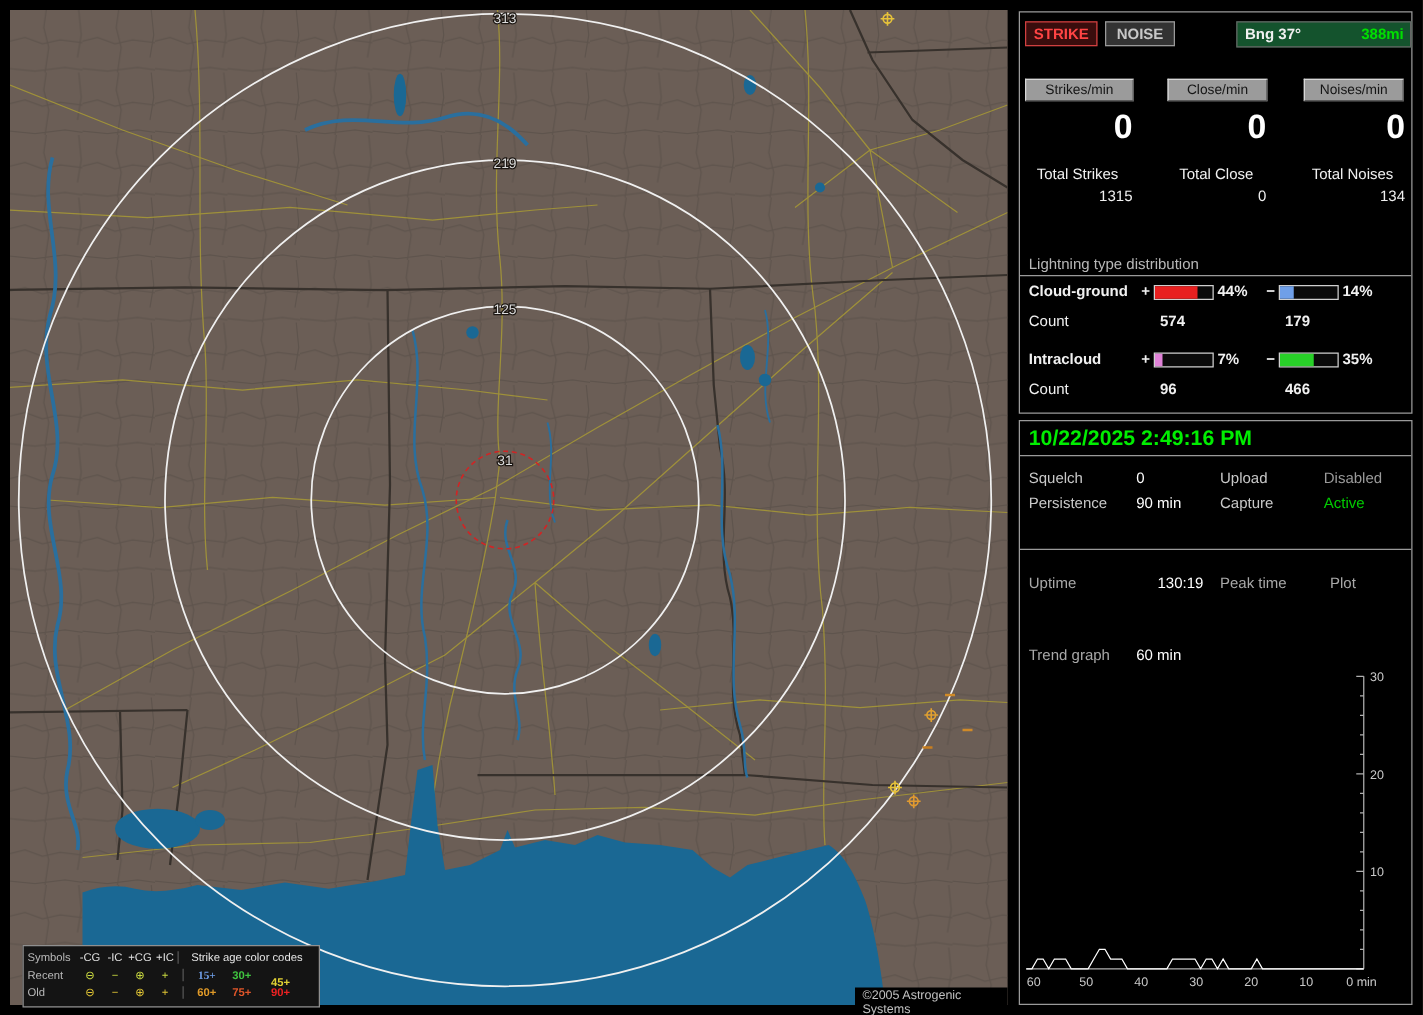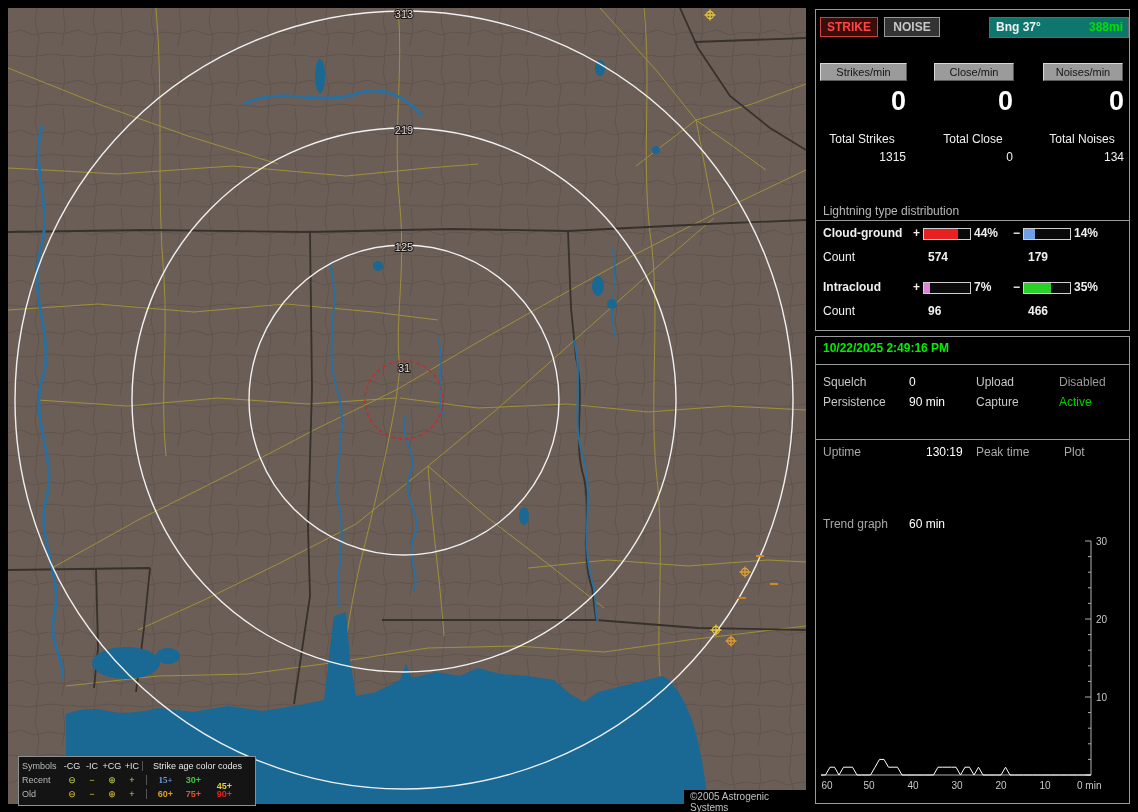--- a/index.html
+++ b/index.html
@@ -27,21 +27,21 @@
              font-size:10px;padding:1px 6px;}
   
   .panel{position:absolute;background:#000;border:1px solid #9a9a9a;box-sizing:border-box;}
   .panel1{left:815px;top:9px;width:315px;height:322px;}
   .panel2{left:815px;top:336px;width:315px;height:468px;}
   .panel *{position:absolute;}
   .btn{display:inline-block;font-weight:bold;font-size:12px;padding:2px 0;text-align:center;
        font-family:"Liberation Sans",sans-serif;cursor:pointer;}
   .btn.strike{left:4px;top:7px;width:58px;background:#3a0d0d;border:1px solid #d04040;color:#ff4444;}
   .btn.noise{left:68px;top:7px;width:56px;background:#333;border:1px solid #999;color:#c8c8c8;}
-  .bng-box{left:173px;top:7px;width:138px;height:19px;background:#0f766e;border:1px solid #666;}
+  .bng-box{left:173px;top:7px;width:138px;height:19px;background:#14532d;border:1px solid #666;}
   .bng-box .bng{left:6px;top:2px;color:#f0f0f0;font-size:12px;font-weight:bold;}
   .bng-box .dist{right:5px;top:2px;color:#00e000;font-size:12px;font-weight:bold;}
   .cnt-label{top:53px;background:#9b9b9b;color:#151515;font-size:11px;text-align:center;
              padding:2px 0;border:1px solid;border-color:#d8d8d8 #5a5a5a #5a5a5a #d8d8d8;cursor:pointer;}
   .c1{left:4px;width:85px;} .c2{left:118px;width:78px;} .c3{left:227px;width:78px;}
   .rate{top:76px;font-size:27px;font-weight:bold;color:#fff;text-align:right;}
   .r1{left:0;width:90px;} .r2{left:110px;width:87px;} .r3{left:220px;width:88px;}
   .tlabel{top:122px;font-size:12px;color:#f0f0f0;text-align:center;}
   .t1{left:0;width:92px;} .t2{left:112px;width:90px;} .t3{left:220px;width:92px;}
   .tval{top:140px;font-size:12px;color:#f0f0f0;text-align:right;}
@@ -56,21 +56,21 @@
   .bar1{left:107px;} .bar2{left:207px;}
   .bar .fill{display:block;position:relative;height:100%;}
   .fill.cgp{background:#e82020;} .fill.cgm{background:#6f9fe8;}
   .fill.icp{background:#e082d8;} .fill.icm{background:#28d028;}
   .pct{font-weight:bold;color:#f0f0f0;}
   .pct1{left:158px;} .pct2{left:258px;}
   .crow .ckey{left:7px;color:#f0f0f0;}
   .crow .cv1{left:112px;font-weight:bold;color:#f0f0f0;}
   .crow .cv2{left:212px;font-weight:bold;color:#f0f0f0;}
   
-  .datetime{left:7px;top:4px;font-size:12px;font-weight:bold;color:#00ee00;}
+  .datetime{left:7px;top:4px;font-size:17px;font-weight:bold;color:#00ee00;}
   .p2hr{left:0;width:100%;border-top:1px solid #9a9a9a;}
   .srow{left:0;width:100%;height:18px;font-size:12px;}
   .skey{color:#c8c8c8;} .sval{color:#ffffff;}
   .sk1{left:7px;} .sv1{left:93px;} .sk2{left:160px;} .sv2{left:243px;}
   .uk1{left:7px;} .uv1{left:110px;} .uk2{left:160px;} .uk3{left:248px;}
   .gkey{color:#a8a8a8;}
   .val-disabled{color:#9a9a9a;} .val-active{color:#00cc00;}
   .trend-label{left:7px;top:180px;font-size:12px;color:#a8a8a8;}
   .trend-val{left:93px;top:180px;font-size:12px;color:#fff;}
   .trend-svg{left:3px;top:196px;}
@@ -296,21 +296,21 @@
     </div>
     <div class="srow" style="top:58px">
       <span class="skey sk1">Persistence</span>
       <span class="sval sv1">90 min</span>
       <span class="skey sk2">Capture</span>
       <span class="sval sv2 val-active">Active</span>
     </div>
 
     <div class="p2hr" style="top:102px"></div>
 
-    <div class="srow" style="top:108px">
+    <div class="srow" style="top:122px">
       <span class="gkey uk1">Uptime</span>
       <span class="sval uv1">130:19</span>
       <span class="gkey uk2">Peak time</span>
       <span class="gkey uk3">Plot</span>
     </div>
 
     <div class="trend-label">Trend graph</div>
     <div class="trend-val">60 min</div>
 
     <svg class="trend-svg" width="308" height="264" viewBox="0 0 308 264">

